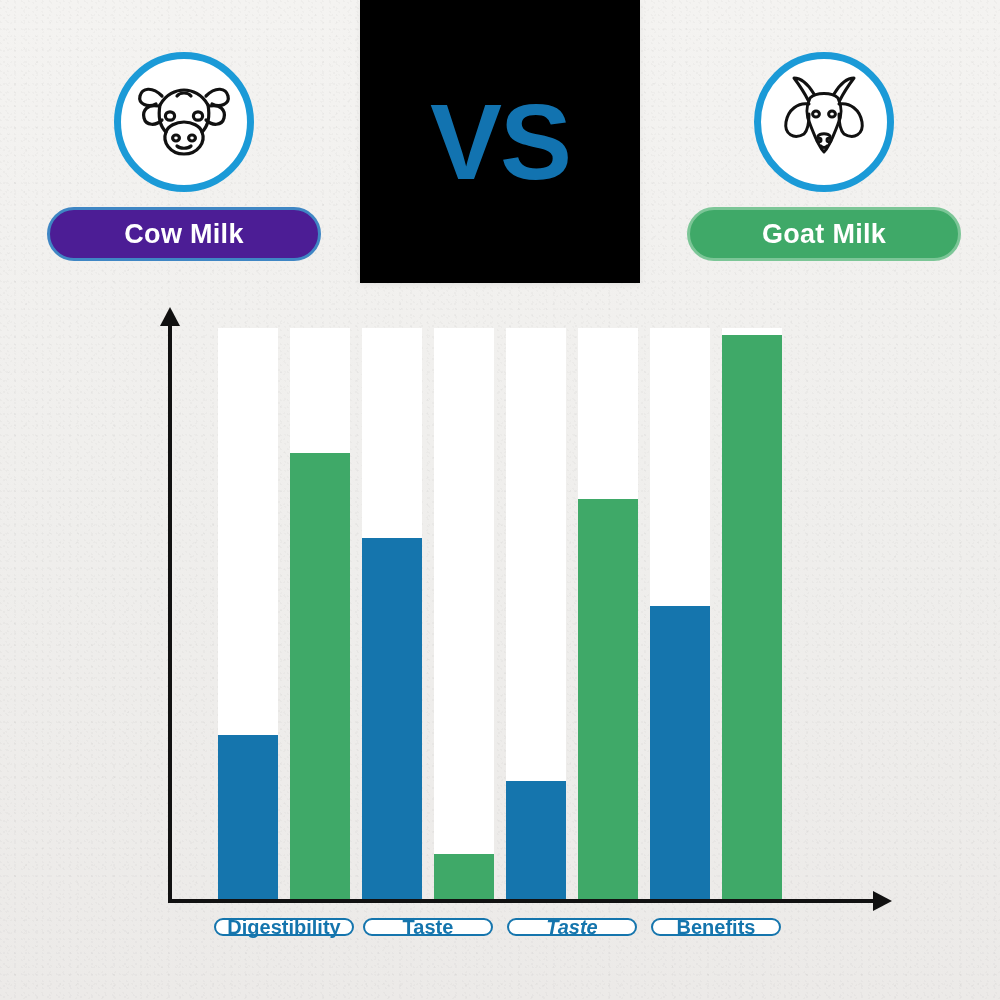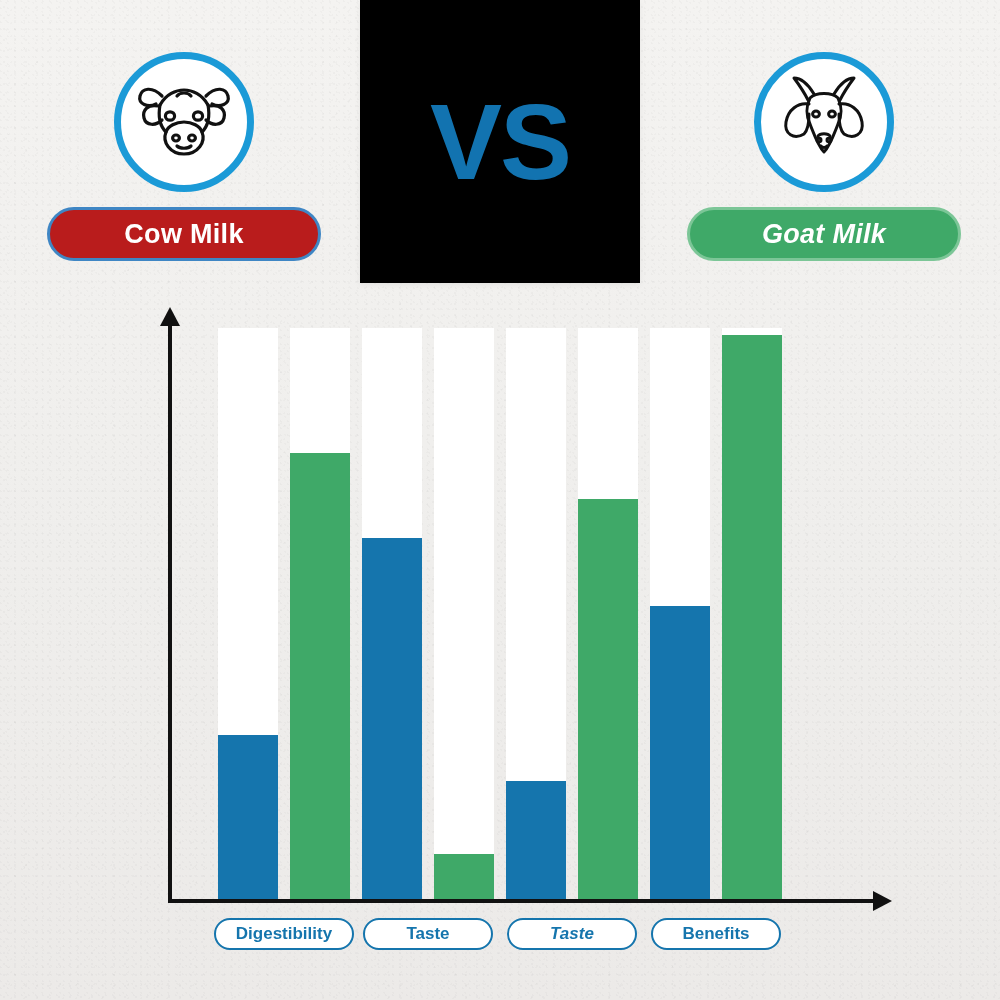--- a/index.html
+++ b/index.html
@@ -43,42 +43,42 @@
     font-family: "Liberation Sans", sans-serif;
   }
 
   .side {
     position: absolute;
     top: 52px;
     width: 276px;
     display: flex; flex-direction: column; align-items: center;
   }
   .side.left { left: 46px; }
-  .side.right { left: 686px; font-style: italic; }
+  .side.right { left: 686px; }
 
   .animal-circle {
     width: 140px; height: 140px;
     border-radius: 50%;
     background: #ffffff;
     display: flex; align-items: center; justify-content: center;
   }
   .animal-circle.cow { border: 7px solid #1b9ad7; }
   .animal-circle.goat { border: 7px solid #1b9ad7; }
 
   .pill {
     margin-top: 15px;
     width: 274px; height: 54px;
     border-radius: 27px;
     display: flex; align-items: center; justify-content: center;
     color: #ffffff;
     font-weight: bold;
     font-size: 27px;
     letter-spacing: 0.3px;
   }
-  .pill.cow { background: #b91c1c; border: 3px solid #3f86c4; }
+  .pill.cow { background: #4c1d95; border: 3px solid #3f86c4; }
   .pill.goat { background: #3fa968; border: 3px solid #7cc697; }
 
   
   .chart-area {
     position: absolute;
     left: 0; top: 300px;
     width: 1000px; height: 700px;
   }
   .axis-v {
     position: absolute;
@@ -135,26 +135,26 @@
 
   
   .xlabels {
     position: absolute;
     left: 0; top: 618px;
     width: 1000px; height: 40px;
   }
   .xlabel {
     position: absolute;
     top: 0;
-    height: 32px;
+    height: 18px;
     border: 2px solid #1575ad;
     border-radius: 16px;
     background: #ffffff;
     color: #1575ad;
-    font-size: 17px;
+    font-size: 20px;
     font-weight: bold;
     display: flex; align-items: center; justify-content: center;
   }
 </style>
 </head>
 <body>
 
 <div class="paper-texture"></div>
 
 <div class="side left">

